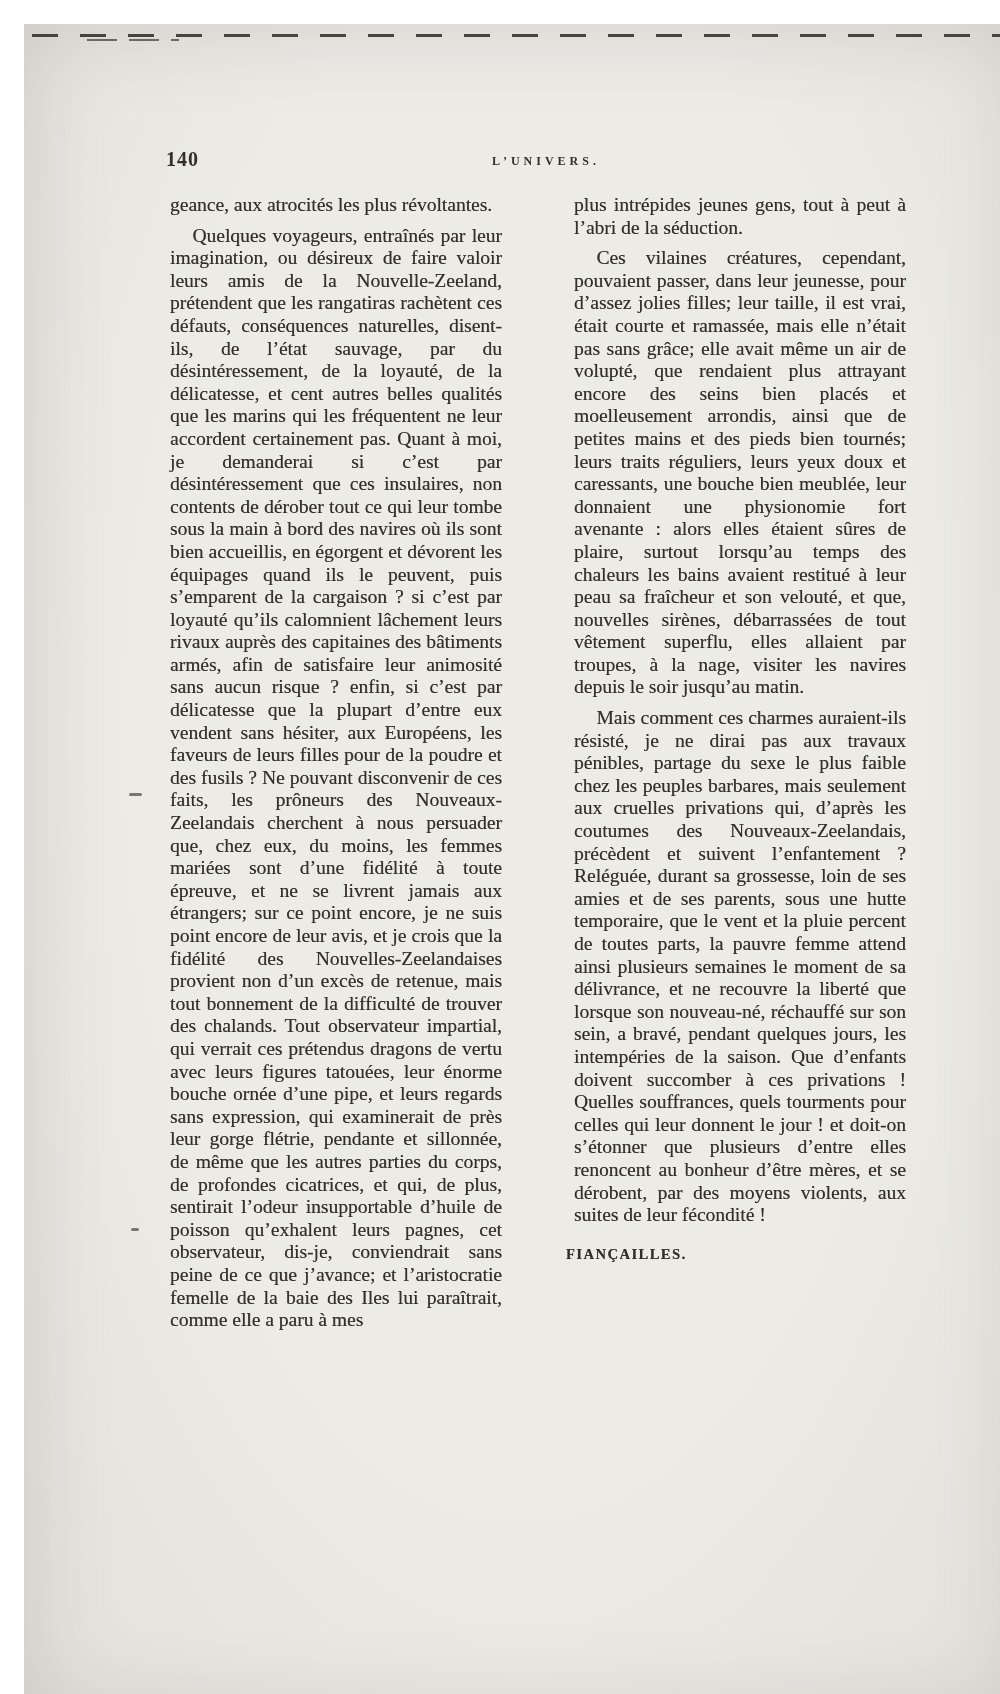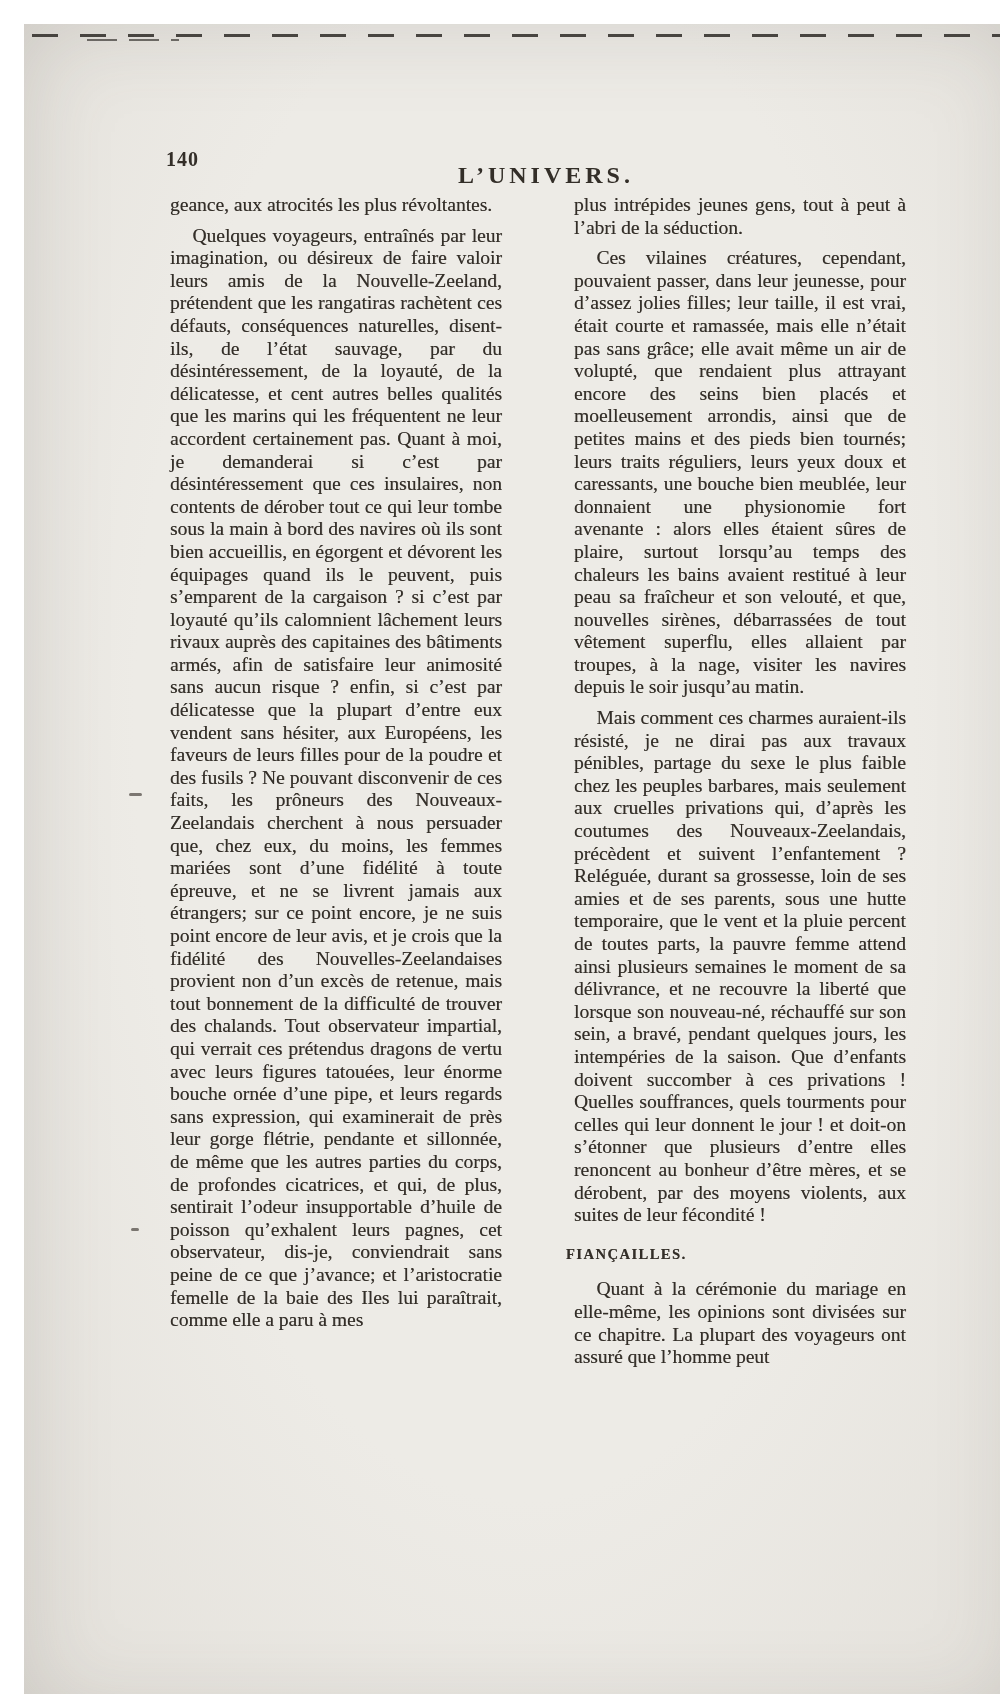--- a/index.html
+++ b/index.html
@@ -16,22 +16,22 @@
     overflow:hidden;
   }
 
   
   .header { position:absolute; top:106px; left:122px; width:768px; height:28px; }
   .pagenum {
     position:absolute; left:4px; top:2px;
     font-size:20px; font-weight:bold; letter-spacing:1px;
   }
   .title {
-    position:absolute; left:50%; top:16px; transform:translateX(-50%);
-    font-size:24px; font-weight:bold; letter-spacing:4px;
+    position:absolute; left:50%; top:8px; transform:translateX(-50%);
+    font-size:12px; font-weight:bold; letter-spacing:4px;
   }
 
   
   .columns { position:absolute; top:146px; left:122px; width:768px; display:flex; gap:40px; }
   .col {
     width:370px;
     font-size:19.5px;
     line-height:22.6px;
     text-align:justify;
     text-shadow: 0.3px 0 0 rgba(51,46,40,0.55);
@@ -80,21 +80,20 @@
     <div class="col">
       <p class="noindent">geance, aux atrocités les plus révoltantes.</p>
       <p>Quelques voyageurs, entraînés par leur imagination, ou désireux de faire valoir leurs amis de la Nouvelle-Zeeland, prétendent que les rangatiras rachètent ces défauts, conséquences naturelles, disent-ils, de l’état sauvage, par du désintéressement, de la loyauté, de la délicatesse, et cent autres belles qualités que les marins qui les fréquentent ne leur accordent certainement pas. Quant à moi, je demanderai si c’est par désintéressement que ces insulaires, non contents de dérober tout ce qui leur tombe sous la main à bord des navires où ils sont bien accueillis, en égorgent et dévorent les équipages quand ils le peuvent, puis s’emparent de la cargaison&nbsp;? si c’est par loyauté qu’ils calomnient lâchement leurs rivaux auprès des capitaines des bâtiments armés, afin de satisfaire leur animosité sans aucun risque&nbsp;? enfin, si c’est par délicatesse que la plupart d’entre eux vendent sans hésiter, aux Européens, les faveurs de leurs filles pour de la poudre et des fusils&nbsp;? Ne pouvant disconvenir de ces faits, les prôneurs des Nouveaux-Zeelandais cherchent à nous persuader que, chez eux, du moins, les femmes mariées sont d’une fidélité à toute épreuve, et ne se livrent jamais aux étrangers; sur ce point encore, je ne suis point encore de leur avis, et je crois que la fidélité des Nouvelles-Zeelandaises provient non d’un excès de retenue, mais tout bonnement de la difficulté de trouver des chalands. Tout observateur impartial, qui verrait ces prétendus dragons de vertu avec leurs figures tatouées, leur énorme bouche ornée d’une pipe, et leurs regards sans expression, qui examinerait de près leur gorge flétrie, pendante et sillonnée, de même que les autres parties du corps, de profondes cicatrices, et qui, de plus, sentirait l’odeur insupportable d’huile de poisson qu’exhalent leurs pagnes, cet observateur, dis-je, conviendrait sans peine de ce que j’avance; et l’aristocratie femelle de la baie des Iles lui paraîtrait, comme elle a paru à mes</p>
     </div>
 
     <div class="col">
       <p class="noindent">plus intrépides jeunes gens, tout à peut à l’abri de la séduction.</p>
       <p>Ces vilaines créatures, cependant, pouvaient passer, dans leur jeunesse, pour d’assez jolies filles; leur taille, il est vrai, était courte et ramassée, mais elle n’était pas sans grâce; elle avait même un air de volupté, que rendaient plus attrayant encore des seins bien placés et moelleusement arrondis, ainsi que de petites mains et des pieds bien tournés; leurs traits réguliers, leurs yeux doux et caressants, une bouche bien meublée, leur donnaient une physionomie fort avenante&nbsp;: alors elles étaient sûres de plaire, surtout lorsqu’au temps des chaleurs les bains avaient restitué à leur peau sa fraîcheur et son velouté, et que, nouvelles sirènes, débarrassées de tout vêtement superflu, elles allaient par troupes, à la nage, visiter les navires depuis le soir jusqu’au matin.</p>
       <p>Mais comment ces charmes auraient-ils résisté, je ne dirai pas aux travaux pénibles, partage du sexe le plus faible chez les peuples barbares, mais seulement aux cruelles privations qui, d’après les coutumes des Nouveaux-Zeelandais, précèdent et suivent l’enfantement&nbsp;? Reléguée, durant sa grossesse, loin de ses amies et de ses parents, sous une hutte temporaire, que le vent et la pluie percent de toutes parts, la pauvre femme attend ainsi plusieurs semaines le moment de sa délivrance, et ne recouvre la liberté que lorsque son nouveau-né, réchauffé sur son sein, a bravé, pendant quelques jours, les intempéries de la saison. Que d’enfants doivent succomber à ces privations&nbsp;! Quelles souffrances, quels tourments pour celles qui leur donnent le jour&nbsp;! et doit-on s’étonner que plusieurs d’entre elles renoncent au bonheur d’être mères, et se dérobent, par des moyens violents, aux suites de leur fécondité&nbsp;!</p>
       <h3 class="sectionhead">FIANÇAILLES.</h3>
-      <p>Quant à la cérémonie du mariage en elle-même, les opinions sont divisées sur ce chapitre. La plupart des voyageurs ont assuré que l’homme peut</p>
     </div>
 
   </div>
 
   <div class="edge edge-bottom"></div>
   <div class="fleck fleck-1"></div>
   <div class="fleck fleck-2"></div>
 
 </div>
 

